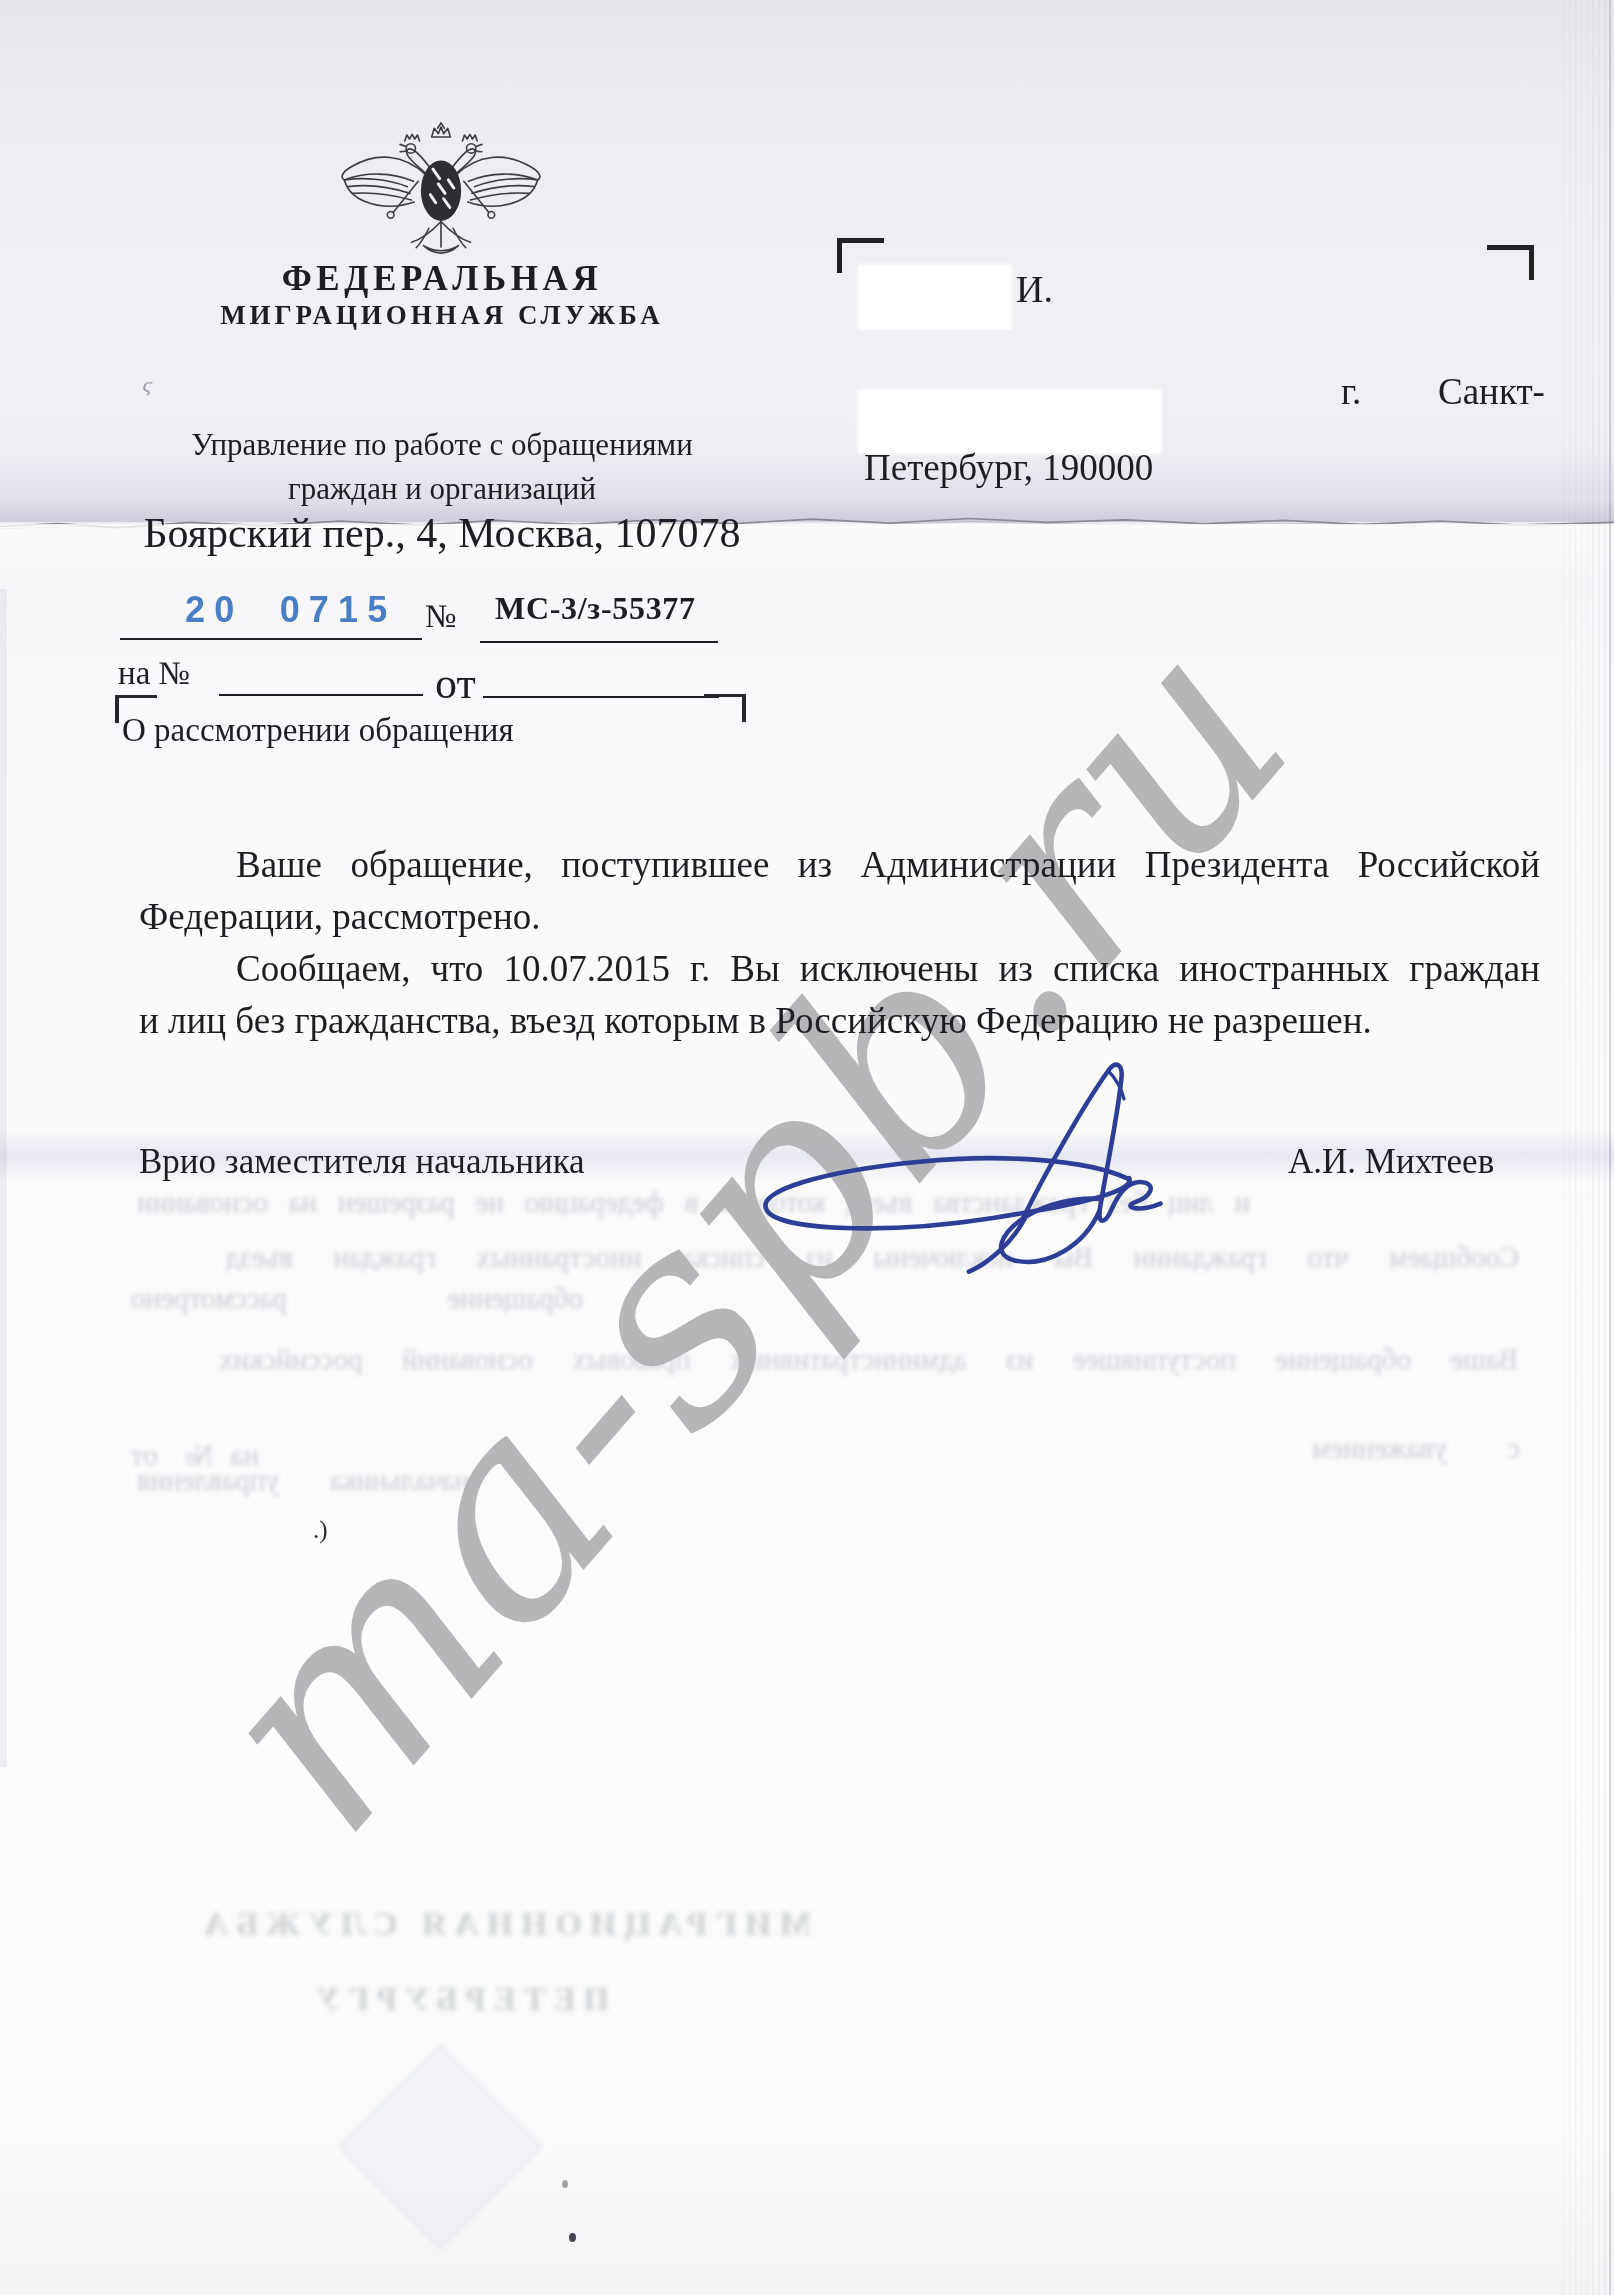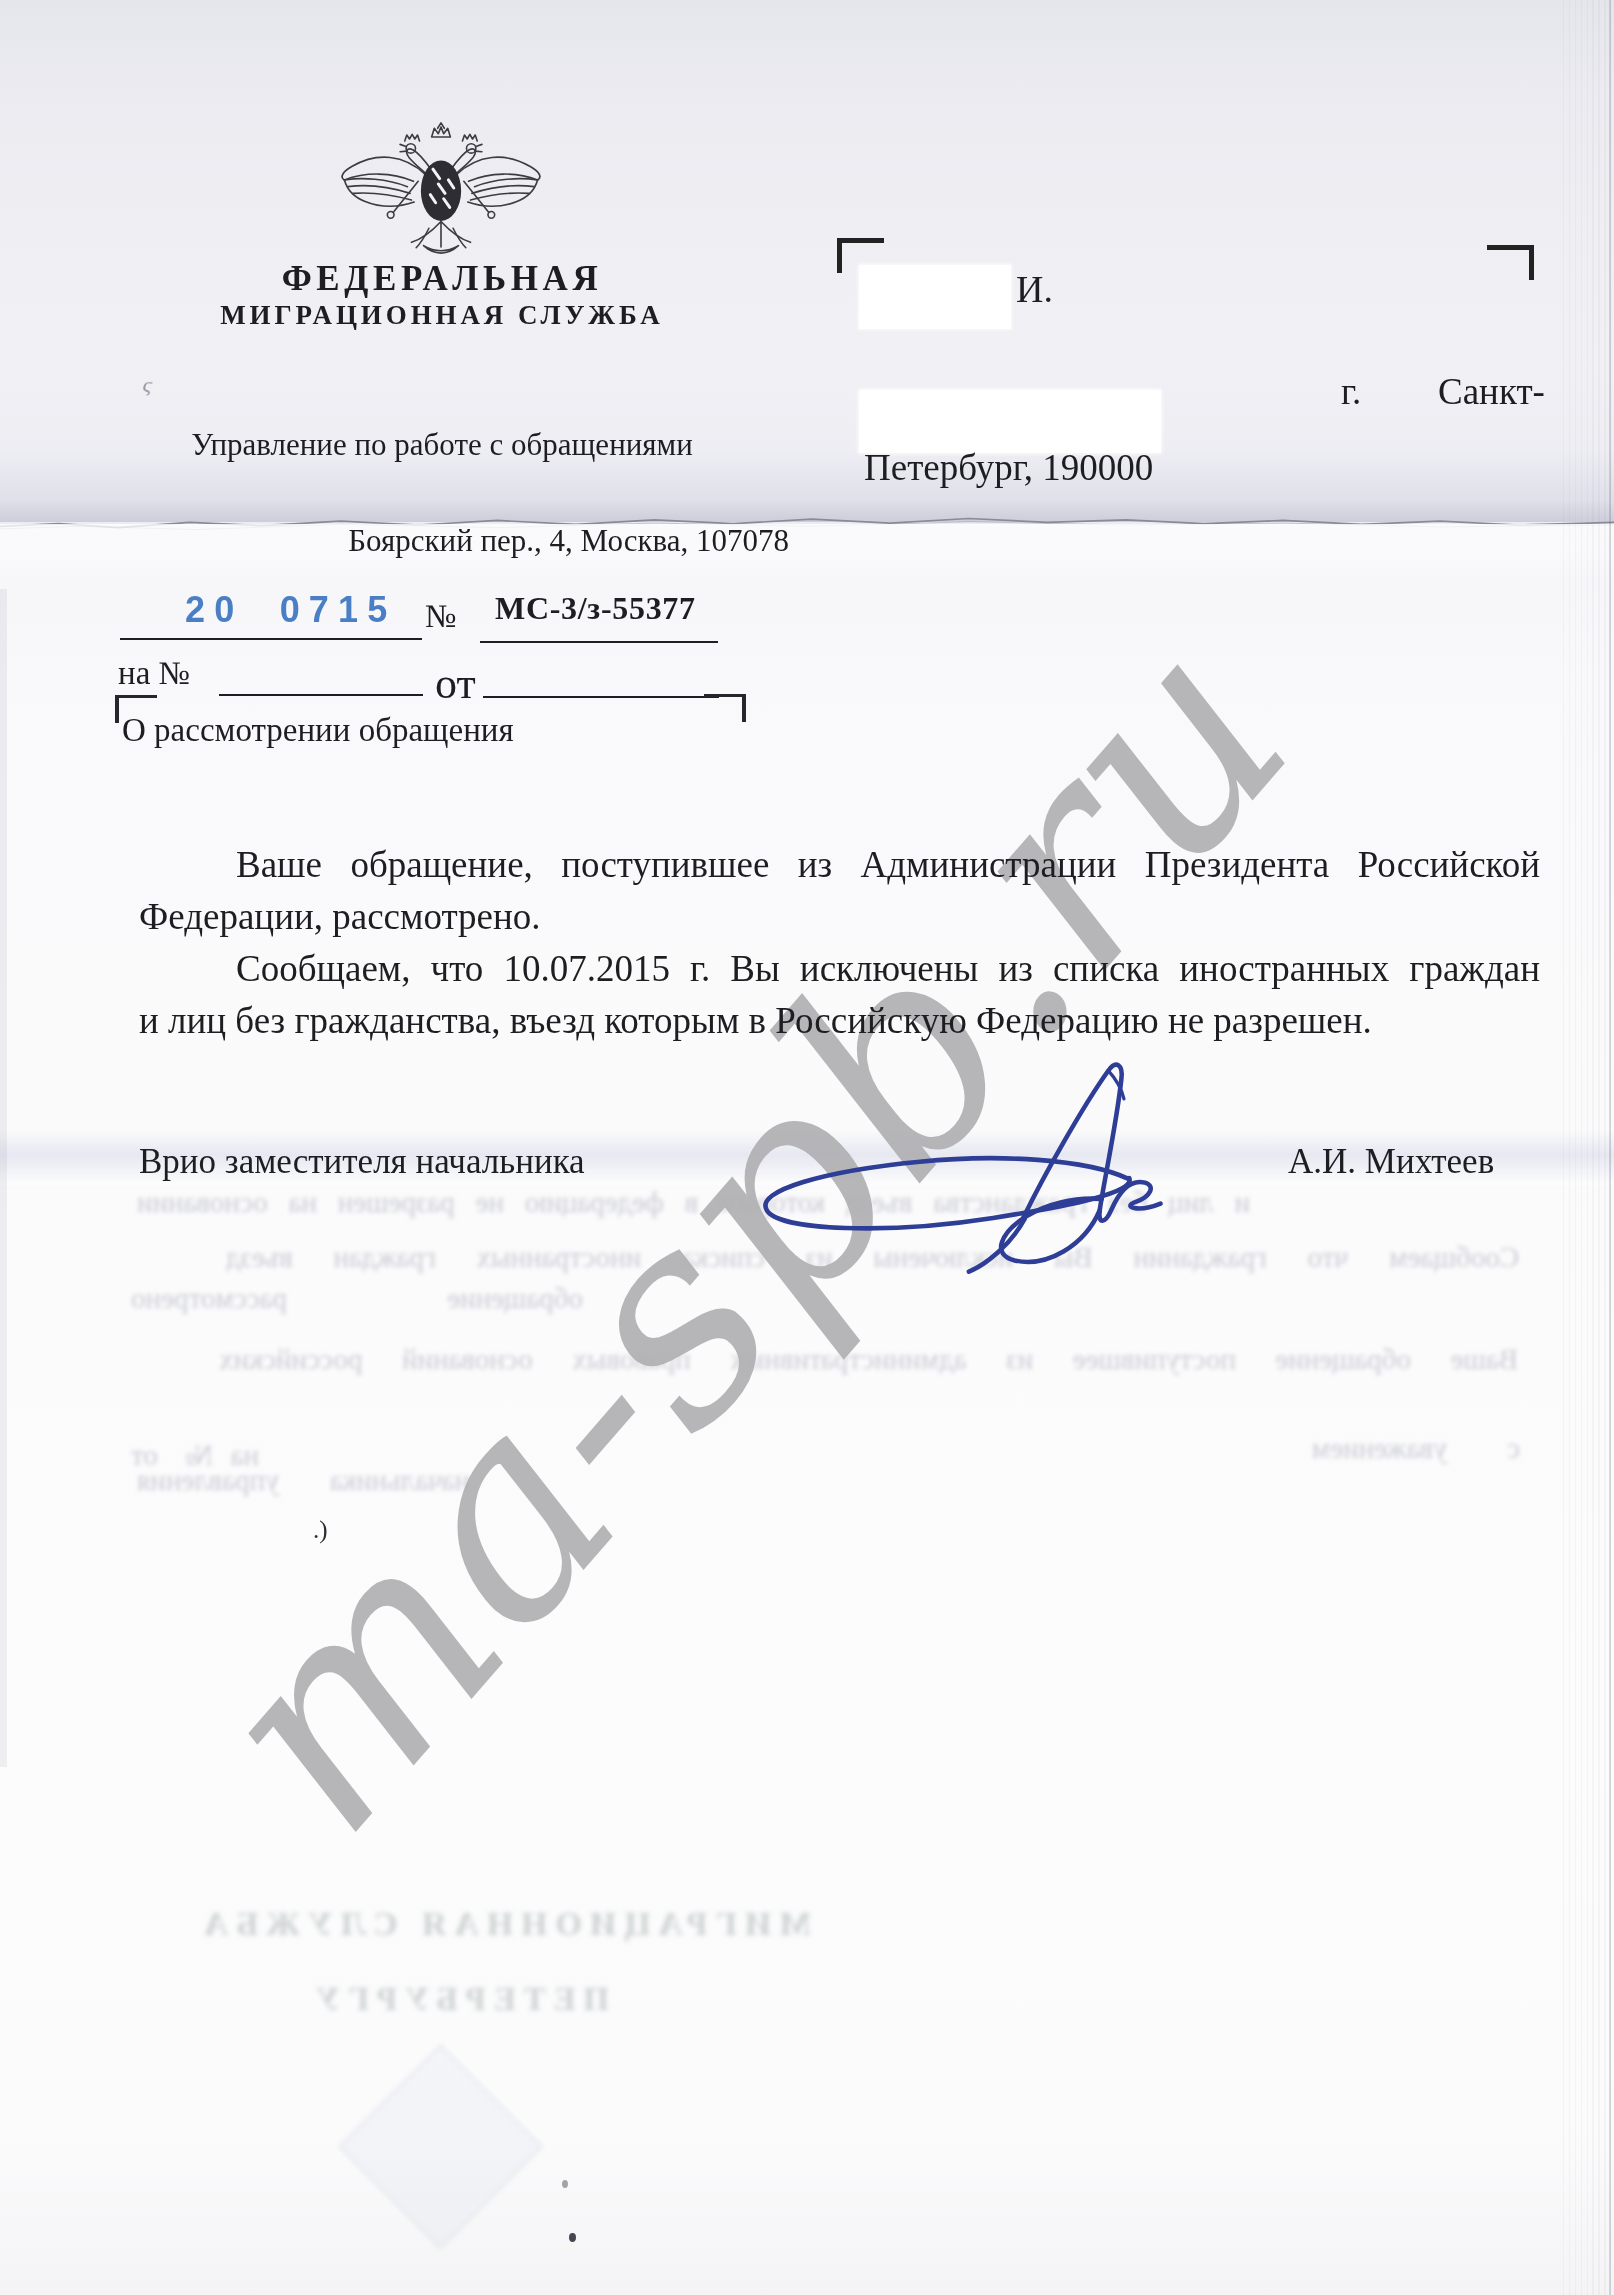--- a/index.html
+++ b/index.html
@@ -30,21 +30,21 @@
   .crease2{left:0;top:1130px;width:100%;height:55px;z-index:1;
     background:linear-gradient(180deg, rgba(198,202,224,0) 0%, rgba(198,202,224,.38) 45%, rgba(255,255,255,.5) 100%);}
 
   
   .lh-center{left:95px;width:694px;text-align:center;}
   .org1{top:259px;font-size:35px;font-weight:bold;letter-spacing:4.6px;}
   .org2{top:300px;font-size:27px;font-weight:bold;letter-spacing:3.9px;}
   .org3{top:340px;font-size:37px;font-weight:bold;letter-spacing:0.7px;}
   .div1{top:427px;font-size:31px;}
   .div2{top:471px;font-size:31px;}
-  .addr{top:523px;font-size:31px;text-align:right;}
+  .addr{top:509px;font-size:42px;}
 
   .stamp{left:185px;top:589px;font-family:"Liberation Sans",sans-serif;font-weight:bold;
     font-size:36px;letter-spacing:9.2px;word-spacing:17px;}
   .no-label{left:425px;top:598px;font-size:33px;}
   .ref-number{left:495px;top:590px;font-size:32px;font-weight:bold;letter-spacing:0.7px;}
   .rule{height:0;border-bottom:2px solid #1e1e24;}
   .ul1a{left:120px;top:638px;width:302px;}
   .ul1b{left:480px;top:641px;width:238px;}
   .na-label{left:118px;top:655px;font-size:33px;}
   .ot-label{left:435px;top:658px;font-size:44px;}
@@ -169,20 +169,21 @@
       <path d="M129,186 q26,15 52,0 q-12,11 -26,11 q-14,0 -26,-11"></path>
     </g>
 
     <ellipse cx="155" cy="104" rx="30" ry="45" fill="#2d2d33"></ellipse>
     <path d="M143,72 l10,14 M151,94 l10,14 M159,116 l9,13 M147,122 l-8,-12 M166,88 l8,12" stroke="#f3f3f6" stroke-width="4.5" stroke-linecap="round" fill="none"></path>
   </svg>
 
   <div class="abs z3 lh-center org1">ФЕДЕРАЛЬНАЯ</div>
   <div class="abs z3 lh-center org2">МИГРАЦИОННАЯ СЛУЖБА</div>
   <div class="abs z3 lh-center div1">Управление по работе с обращениями</div>
+  <div class="abs z3 lh-center div2">граждан и организаций</div>
   <div class="abs z3 lh-center addr">Боярский пер., 4, Москва, 107078</div>
   <div class="abs z3 curl-mark">ϛ</div>
 
   <div class="abs z3 stamp" style="color:#4a7ec5;">20 0715</div>
   <div class="abs z3 no-label">№</div>
   <div class="abs z3 ref-number">МС-3/з-55377</div>
   <div class="abs z3 rule ul1a"></div>
   <div class="abs z3 rule ul1b"></div>
   <div class="abs z3 na-label">на №</div>
   <div class="abs z3 ot-label">от</div>

